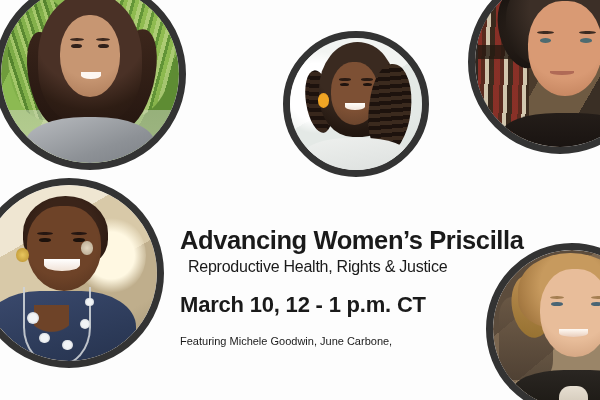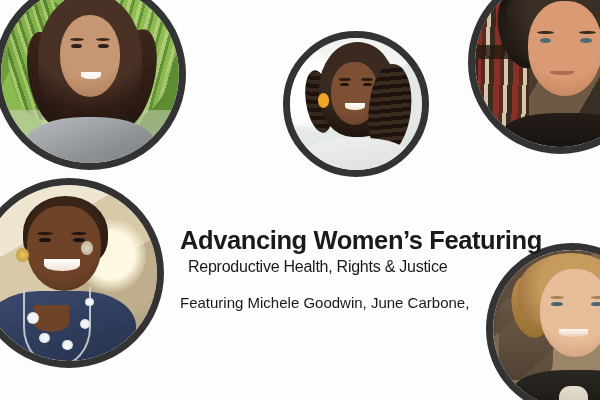--- a/index.html
+++ b/index.html
@@ -176,21 +176,21 @@
   }
   .subtitle{
     font-size:16px;font-weight:400;line-height:1.12;
     letter-spacing:-.25px;margin:0 0 17px 8px;white-space:nowrap;
   }
   .datetime{
     font-size:22px;font-weight:bold;line-height:1.1;
     letter-spacing:-.2px;margin:0 0 17px 0;white-space:nowrap;
   }
   .featuring{
-    font-size:15px;font-weight:400;line-height:1.32;margin:0;
+    font-size:11px;font-weight:400;line-height:1.32;margin:0;
   }
   .featuring div{white-space:nowrap;}
 </style>
 </head>
 <body>
 
 <div class="poster">
 
   <div class="portrait" id="p1">
     <div class="photo">
@@ -282,20 +282,21 @@
       <div class="layer browR"></div>
       <div class="layer eyeL"></div>
       <div class="layer eyeR"></div>
       <div class="layer smile"></div>
       <div class="layer torso"></div>
       <div class="layer collar"></div>
     </div>
   </div>
 
   <div class="textblock">
-    <h1 class="title">Advancing Women’s Featuring</h1>
+    <h1 class="title">Advancing Women’s Priscilla</h1>
     <h2 class="subtitle">Reproductive Health, Rights &amp; Justice</h2>
+    <div class="datetime">March 10, 12 - 1 p.m. CT</div>
     <div class="featuring">
       <div>Featuring Michele Goodwin, June Carbone,</div>
     </div>
   </div>
 
 </div>
 
 </body></html>

